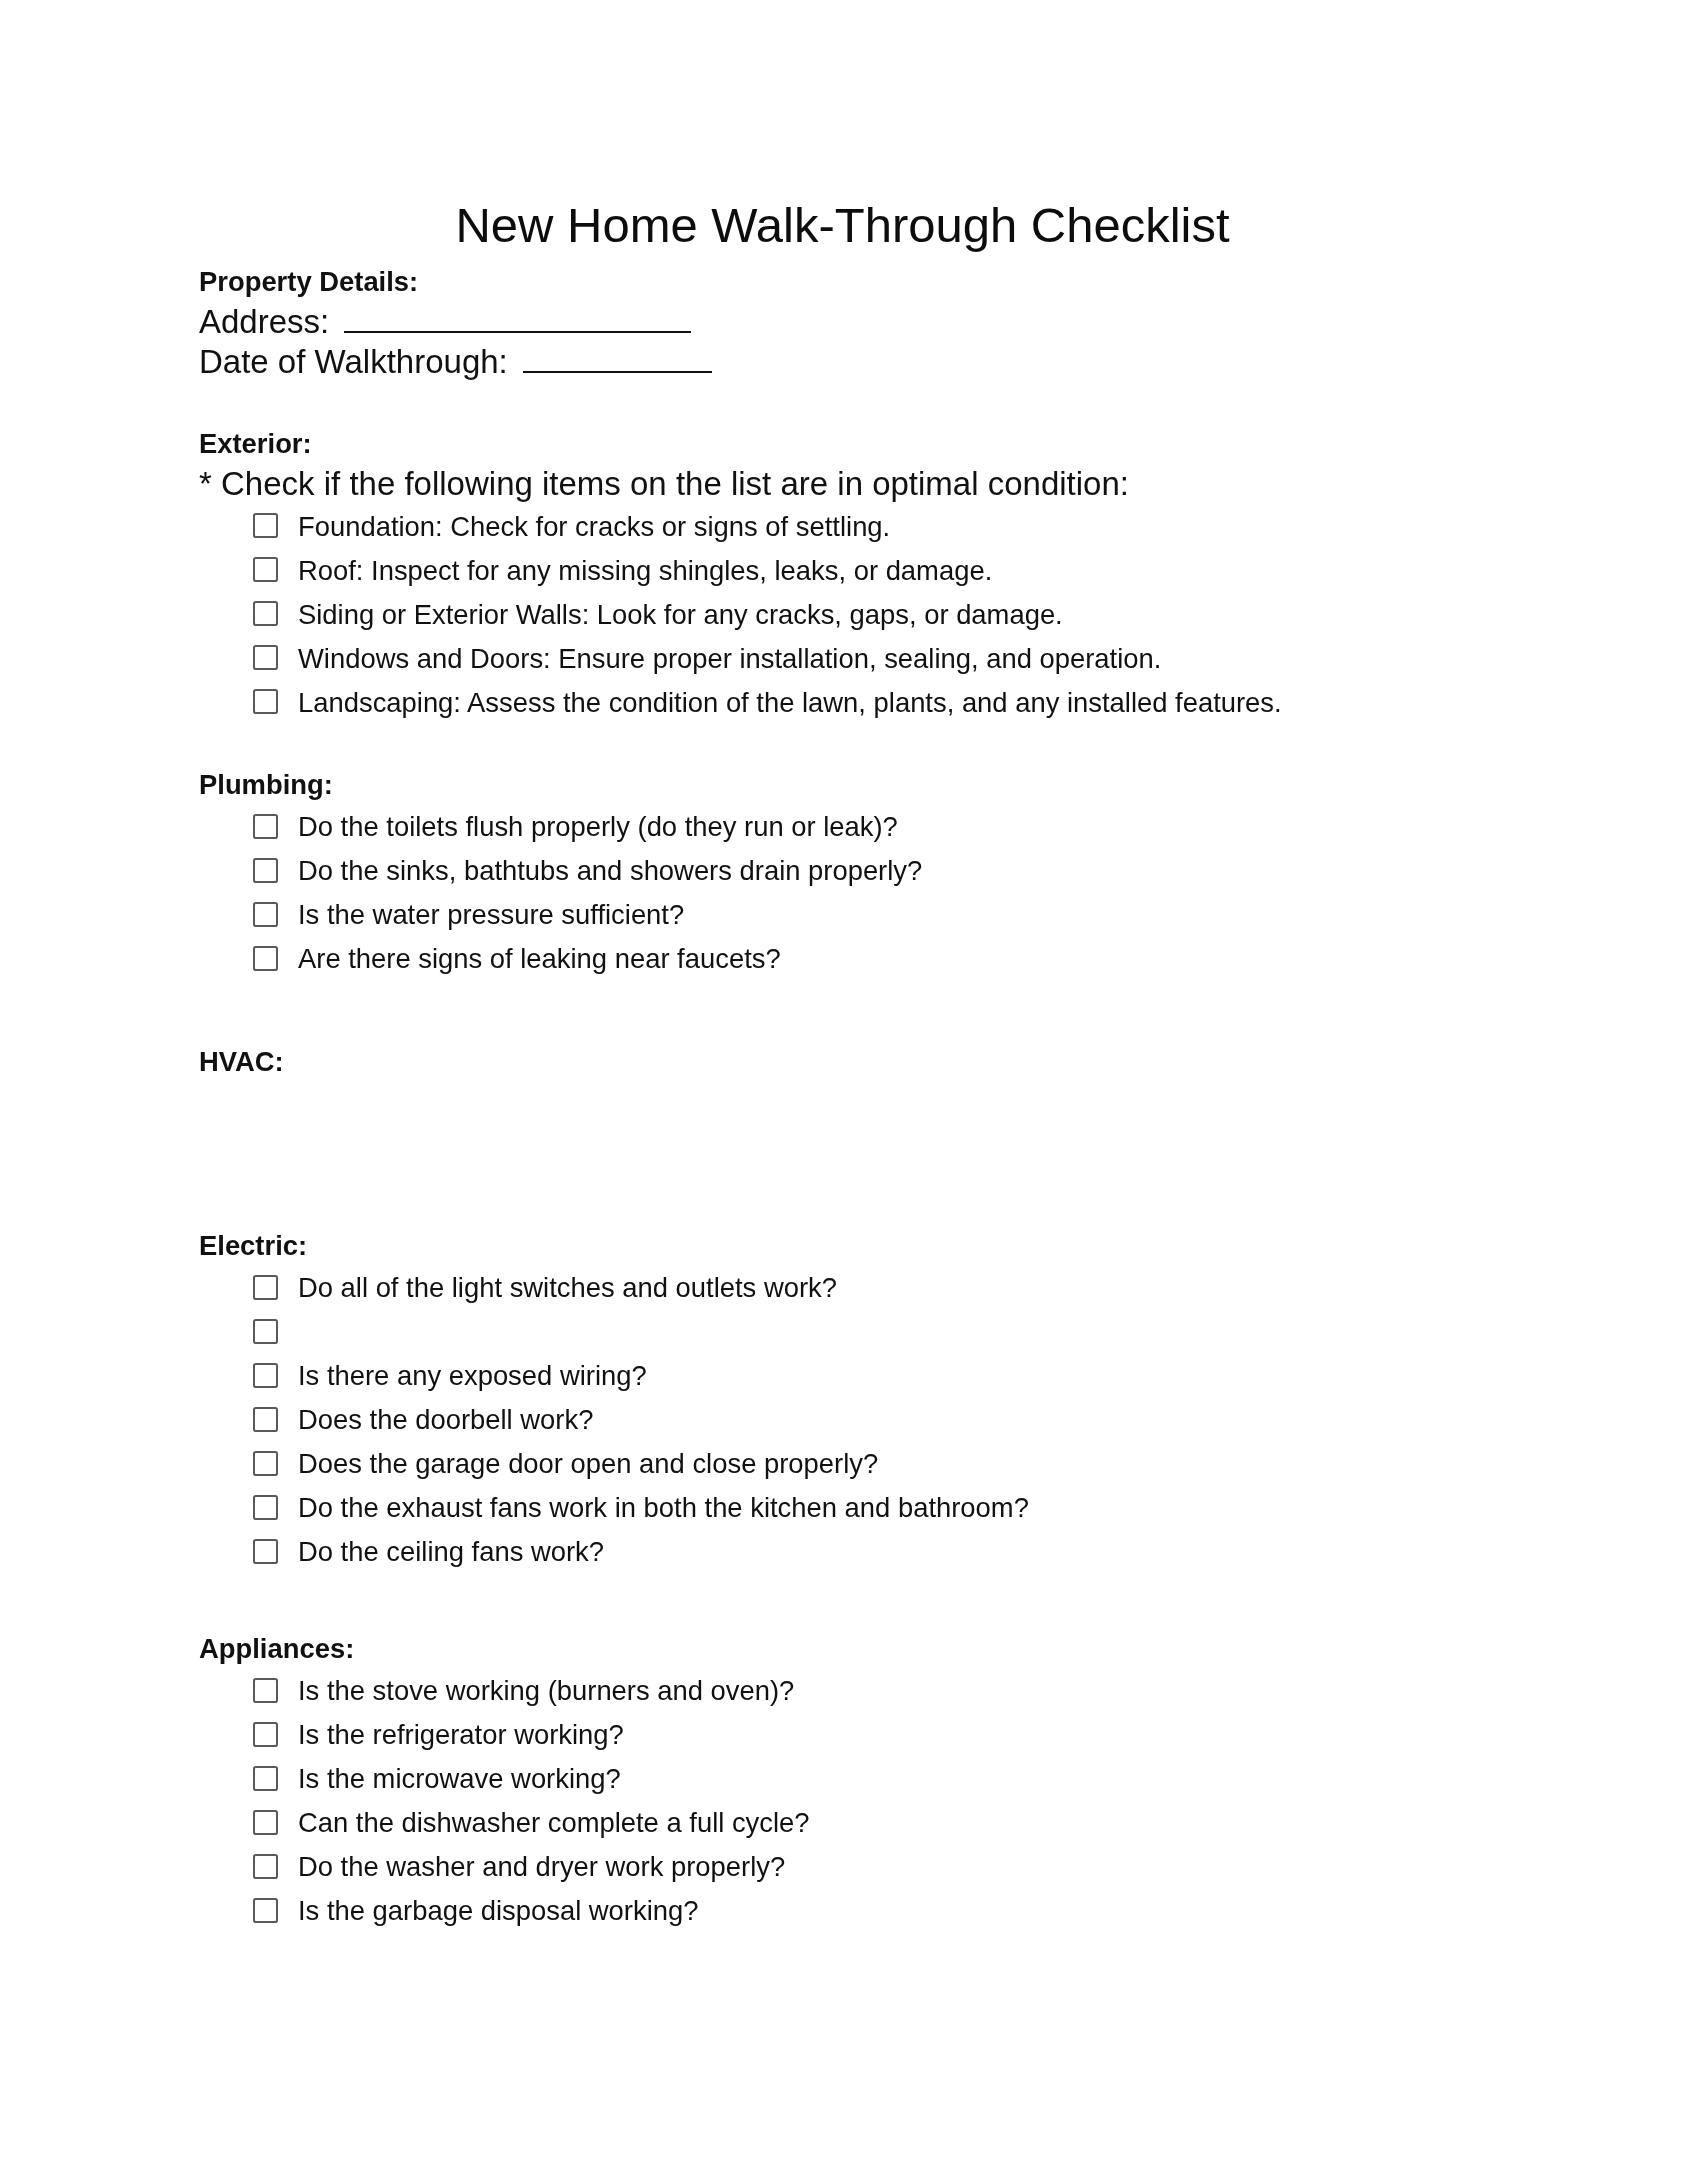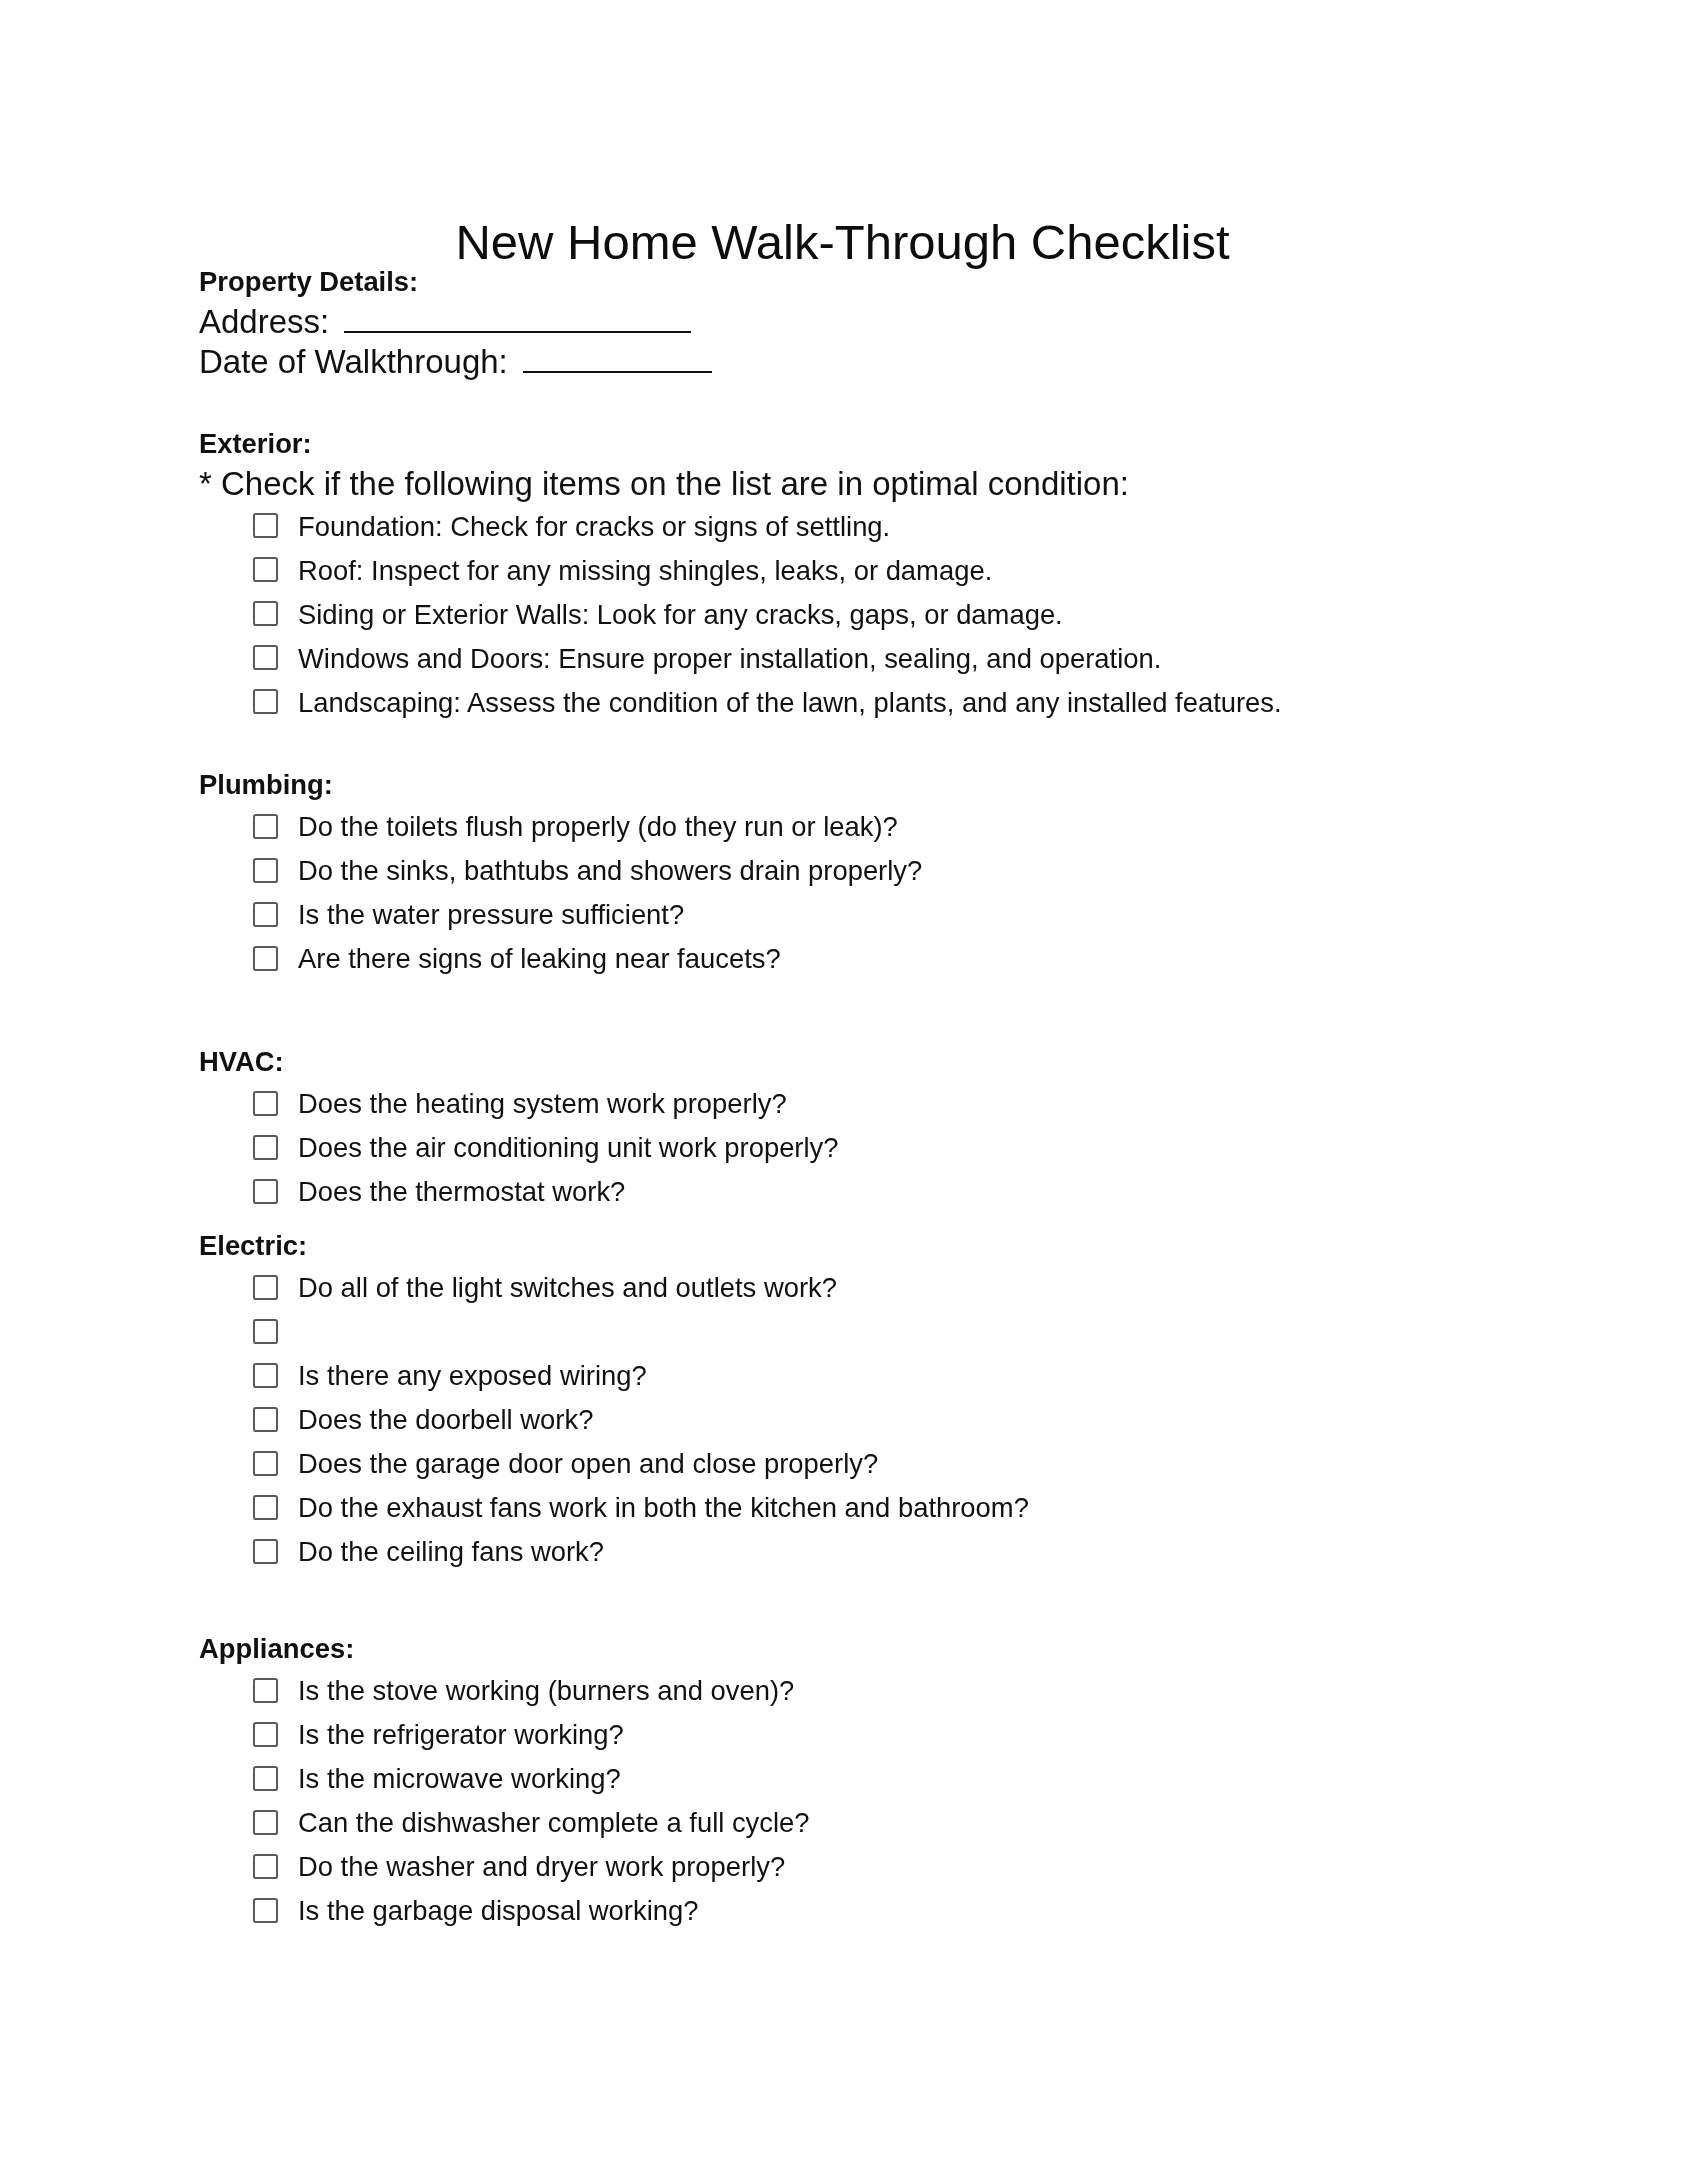--- a/index.html
+++ b/index.html
@@ -17,21 +17,21 @@
   }
   .page {
     position: absolute;
     left: 0; top: 0;
     width: 1685px; height: 2180px;
     background: #ffffff;
   }
   .title {
     position: absolute;
     left: 0; width: 1685px;
-    top: 214px;
+    top: 197px;
     text-align: center;
     font-size: 49px;
     line-height: 57px;
     font-weight: normal;
     margin: 0;
     color: #0d0d0d;
   }
   .block {
     position: absolute;
     left: 199px;
@@ -123,25 +123,20 @@
     <ul class="items">
       <li class="item"><span class="checkbox"></span><span class="item-text">Do the toilets flush properly (do they run or leak)?</span></li>
       <li class="item"><span class="checkbox"></span><span class="item-text">Do the sinks, bathtubs and showers drain properly?</span></li>
       <li class="item"><span class="checkbox"></span><span class="item-text">Is the water pressure sufficient?</span></li>
       <li class="item"><span class="checkbox"></span><span class="item-text">Are there signs of leaking near faucets?</span></li>
     </ul>
   </div>
 
   <div class="block" style="top:1042px;">
     <div class="heading">HVAC:</div>
-    <ul class="items">
-      <li class="item"><span class="checkbox"></span><span class="item-text">Does the heating system work properly?</span></li>
-      <li class="item"><span class="checkbox"></span><span class="item-text">Does the air conditioning unit work properly?</span></li>
-      <li class="item"><span class="checkbox"></span><span class="item-text">Does the thermostat work?</span></li>
-    </ul>
   </div>
 
   <div class="block" style="top:1226px;">
     <div class="heading">Electric:</div>
     <ul class="items">
       <li class="item"><span class="checkbox"></span><span class="item-text">Do all of the light switches and outlets work?</span></li>
       <li class="item"><span class="checkbox"></span></li>
       <li class="item"><span class="checkbox"></span><span class="item-text">Is there any exposed wiring?</span></li>
       <li class="item"><span class="checkbox"></span><span class="item-text">Does the doorbell work?</span></li>
       <li class="item"><span class="checkbox"></span><span class="item-text">Does the garage door open and close properly?</span></li>

